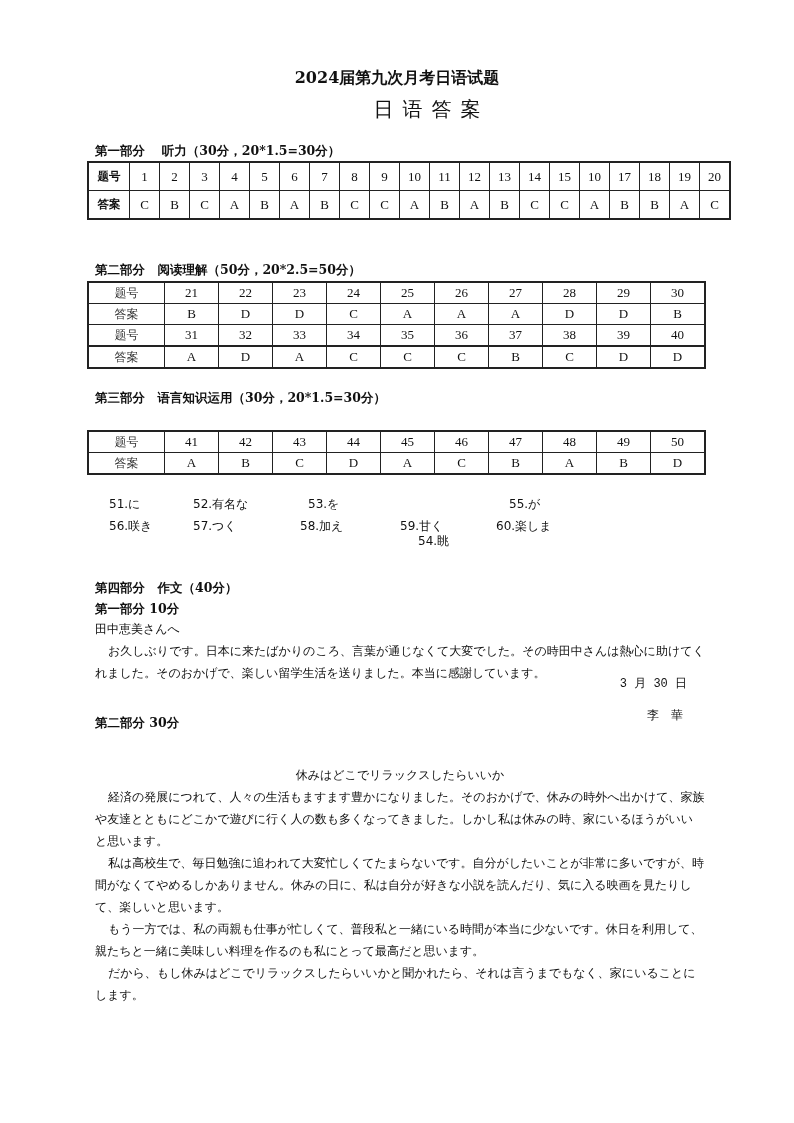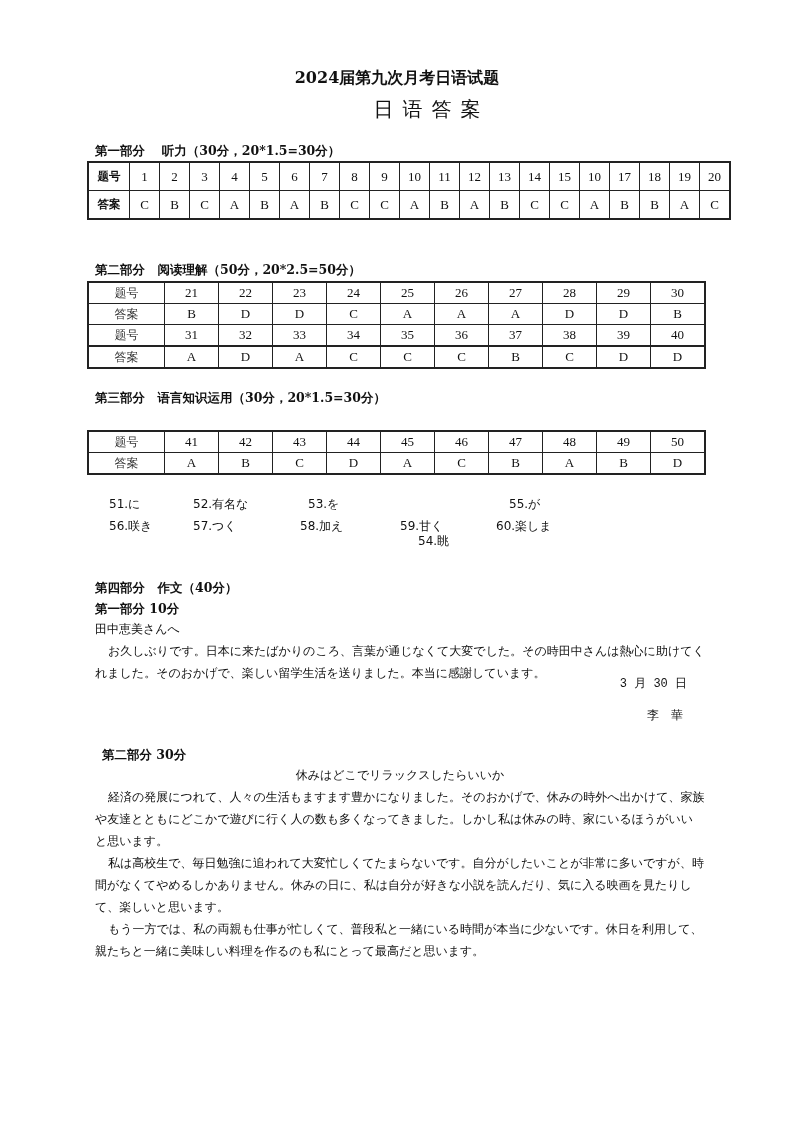--- a/index.html
+++ b/index.html
@@ -181,19 +181,20 @@
 <div class="abs fill" style="top:518px; left:400px;">59.甘く</div>
 <div class="abs fill" style="top:518px; left:496px;">60.楽しま</div>
 
 <div class="abs sec" style="top:580px;">第四部分　作文（40分）</div>
 <div class="abs sec" style="top:601px;">第一部分 10分</div>
 <div class="abs para" style="top:618px;">田中恵美さんへ</div>
 <div class="abs para indent" style="top:640px;">お久しぶりです。日本に来たばかりのころ、言葉が通じなくて大変でした。その時田中さんは熱心に助けてくれました。そのおかげで、楽しい留学生活を送りました。本当に感謝しています。</div>
 <div class="abs para r" style="top:673px; width:592px;font-family:Liberation Mono, monospace;">3 月 30 日</div>
 <div class="abs para r" style="top:704px; width:588px;">李　華</div>
 
-<div class="abs sec" style="top:747px;margin-left:7px;">第二部分 30分</div>
+<div class="abs sec" style="top:715px;">第二部分 30分</div>
 <div class="abs para" style="top:764px; text-align:center; font-weight:normal;">休みはどこでリラックスしたらいいか</div>
 <div class="abs para" style="top:786px;">
   <div class="indent">経済の発展につれて、人々の生活もますます豊かになりました。そのおかげで、休みの時外へ出かけて、家族や友達とともにどこかで遊びに行く人の数も多くなってきました。しかし私は休みの時、家にいるほうがいいと思います。</div>
   <div class="indent">私は高校生で、毎日勉強に追われて大変忙しくてたまらないです。自分がしたいことが非常に多いですが、時間がなくてやめるしかありません。休みの日に、私は自分が好きな小説を読んだり、気に入る映画を見たりして、楽しいと思います。</div>
   <div class="indent">もう一方では、私の両親も仕事が忙しくて、普段私と一緒にいる時間が本当に少ないです。休日を利用して、親たちと一緒に美味しい料理を作るのも私にとって最高だと思います。</div>
+  <div class="indent">だから、もし休みはどこでリラックスしたらいいかと聞かれたら、それは言うまでもなく、家にいることにします。</div>
 </div>
 
 </body></html>

